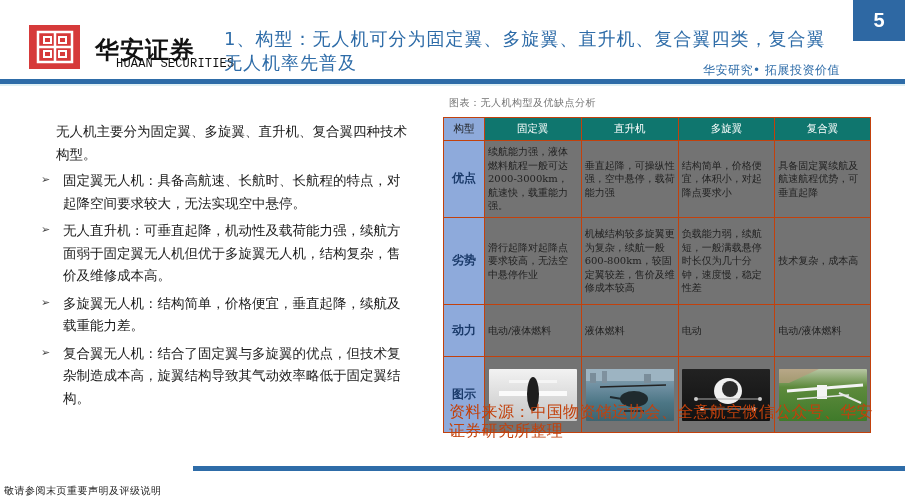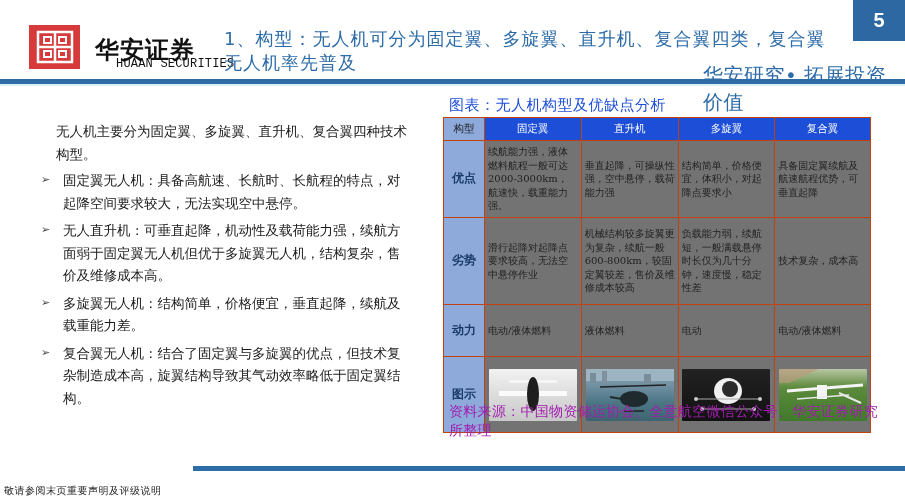--- a/index.html
+++ b/index.html
@@ -10,50 +10,50 @@
   .logo-box svg { display:block; }
   .brand-cn { position:absolute; left:95px; top:38px; font-size:24px; font-weight:bold; letter-spacing:1px;
               font-family:"DejaVu Serif",serif; color:#111; line-height:24px; }
   .brand-en { position:absolute; left:116px; top:57px; font-size:12px; font-family:Liberation Mono, monospace;
               color:#111; letter-spacing:0.2px; }
   .title { position:absolute; left:224px; top:27px; width:620px; font-size:18px; line-height:24px; color:#2e6ca8;
            font-family:"DejaVu Sans","Liberation Sans",sans-serif; letter-spacing:1px; }
   .page-num { position:absolute; left:853px; top:0; width:52px; height:41px; background:#2e68a3; color:#fff;
               font-family:"Liberation Sans",sans-serif; font-weight:bold; font-size:20px;
               display:flex; align-items:center; justify-content:center; }
-  .slogan { position:absolute; left:703px; top:62px; font-size:20px; color:#2e6ca8;
+  .slogan { position:absolute; left:703px; top:62px; font-size:12px; color:#2e6ca8;
             font-family:"DejaVu Sans","Liberation Sans",sans-serif; letter-spacing:0.5px; }
   .top-rule { position:absolute; left:0; top:79px; width:905px; height:5px; background:#2e6ca8; }
   .top-rule2 { position:absolute; left:0; top:84px; width:905px; height:2px; background:#dff0f4; }
   .bottom-rule { position:absolute; left:193px; top:466px; width:712px; height:5px; background:#2e6ca8; }
   .footer-note { position:absolute; left:4px; top:484px; font-size:10px; color:#222; letter-spacing:0.5px; }
 
   .left { position:absolute; left:40px; top:120px; width:372px; font-size:13.5px; line-height:22.5px; color:#1a1a1a; }
   .left .intro { margin:0 0 4px 16px; }
   .left ul { list-style:none; margin:0; padding:0; }
   .left li { position:relative; padding-left:23px; margin-bottom:5px; }
   .left li .bullet { position:absolute; left:1px; top:0; font-size:11px; color:#444; }
 
-  .chart-title { position:absolute; left:449px; top:96px; font-size:15px; color:#1d4ed8; letter-spacing:0.5px; }
+  .chart-title { position:absolute; left:449px; top:96px; font-size:10px; color:#737373; letter-spacing:0.5px; }
   table.cmp { position:absolute; left:443px; top:117px; width:428px; border-collapse:collapse; font-size:10px; line-height:13.5px; }
   table.cmp th, table.cmp td { border:1px solid #c2410c; }
-  table.cmp th { background:#1d4ed8; color:#fff; font-weight:normal; height:20px; font-size:10.5px; }
+  table.cmp th { background:#0f766e; color:#fff; font-weight:normal; height:20px; font-size:10.5px; }
   table.cmp th.corner { background:#8eaadb; color:#1a1a1a; width:38px; }
   table.cmp td.rowhead { background:#8eaadb; text-align:center; width:38px; font-weight:bold; color:#1a3a6a; font-size:12px; }
   table.cmp td.cell { background:#737373; padding:2px 3px; vertical-align:middle; color:#222; }
   .row-adv td { height:72px; }
   .row-dis td { height:82px; }
   .row-pow td { height:47px;margin-top:47px; }
   .row-img td { height:71px; }
   .pic { width:88px; height:52px; margin:0 auto; border-radius:1px; }
   .pic-fixed { background:linear-gradient(180deg,#f2f2f2 0%,#d8d8d8 60%,#c8c8c8 100%); position:relative; }
   .pic-heli { background:linear-gradient(180deg,#8fa9b7 0%,#6d8ea0 35%,#4c7685 65%,#3d6470 100%); position:relative; }
   .pic-multi { background:linear-gradient(180deg,#222 0%,#111 100%); position:relative; }
   .pic-hybrid { background:linear-gradient(180deg,#b8c6a4 0%,#5d8a3c 35%,#3f7a2a 100%); position:relative; }
-  .source { position:absolute; left:449px; top:402px; width:430px; font-size:14px; line-height:19px; color:#a21caf; letter-spacing:0.3px; }
+  .source { position:absolute; left:449px; top:402px; width:430px; font-size:16px; line-height:19px; color:#c2410c; letter-spacing:0.3px; }
 </style>
 </head>
 <body>
 
 <div class="logo-box">
   <svg width="38" height="34" viewBox="0 0 38 34">
     <rect x="2" y="2" width="34" height="30" fill="none" stroke="#fff" stroke-width="2.5"></rect>
     <line x1="19" y1="2" x2="19" y2="32" stroke="#fff" stroke-width="2.5"></line>
     <line x1="2" y1="17" x2="36" y2="17" stroke="#fff" stroke-width="2.5"></line>
     <rect x="8" y="7" width="7" height="6" fill="none" stroke="#fff" stroke-width="2"></rect>

